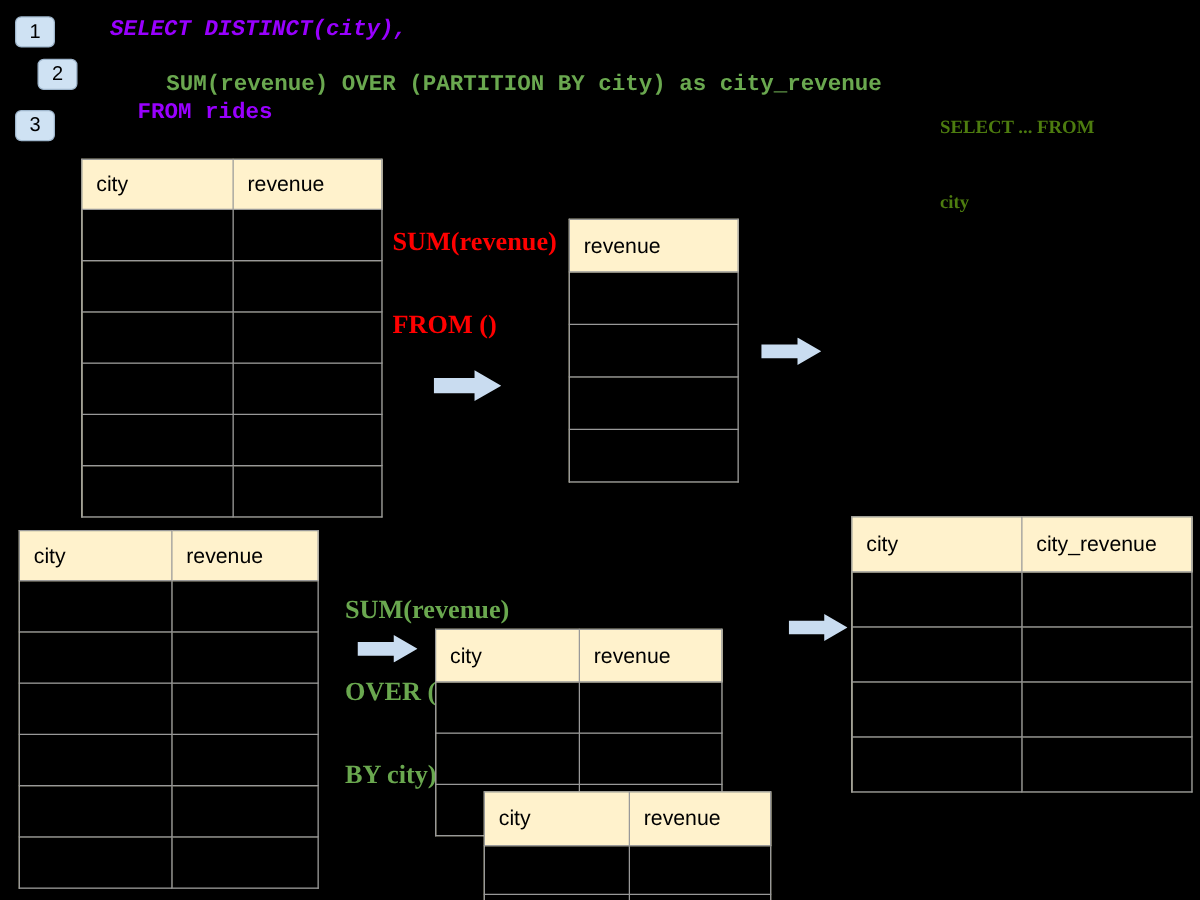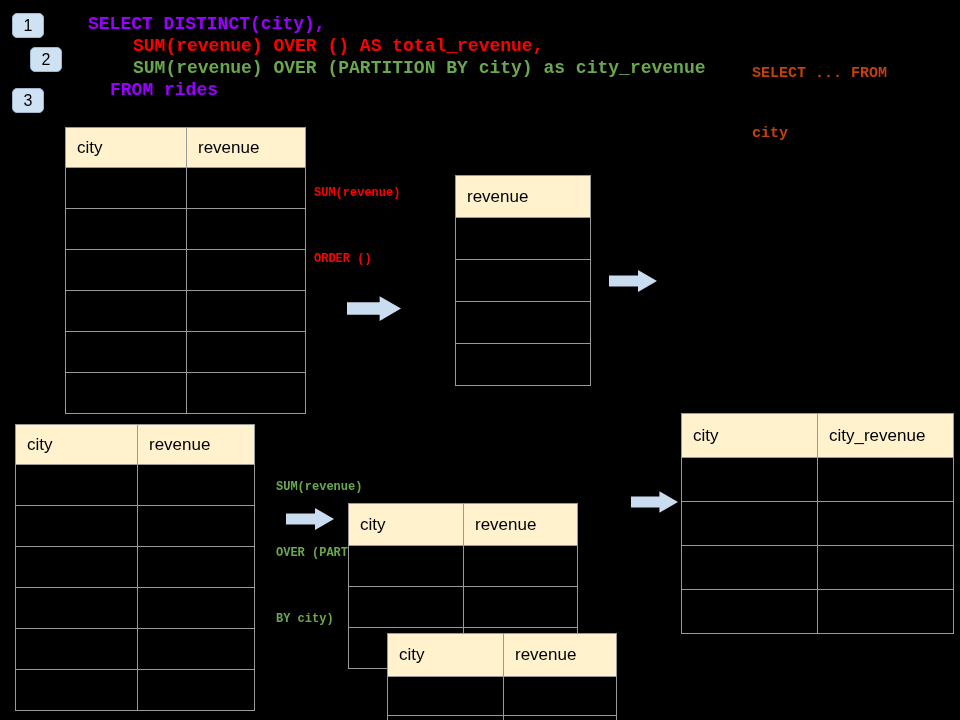--- a/index.html
+++ b/index.html
@@ -16,27 +16,27 @@
   }
   
   .codeline{
     position:absolute;font-family:"Liberation Mono","DejaVu Sans Mono",monospace;
     font-weight:bold;font-size:18px;white-space:pre;line-height:22px;
   }
   .c-purple{color:#9900ff;}
   .c-red{color:#ff0000;}
   .c-green{color:#6aa84f;}
   .note{
-    position:absolute;left:752px;top:24px;
-    font-family:Liberation Mono, monospace;
-    font-weight:bold;font-size:15px;line-height:20px;color:#c2410c;white-space:pre;
+    position:absolute;left:752px;top:52px;
+    font-family:Liberation Serif, serif;
+    font-weight:bold;font-size:15px;line-height:20px;color:#4d7c0f;white-space:pre;
   }
   .ann{
-    position:absolute;font-family:Liberation Mono, monospace;
-    font-weight:bold;font-size:12px;line-height:22px;white-space:pre;
+    position:absolute;font-family:Liberation Serif, serif;
+    font-weight:bold;font-size:21px;line-height:22px;white-space:pre;
   }
   #ann-total{left:314px;top:138px;color:#ff0000;}
   #ann-part{left:276px;top:432px;color:#6aa84f;}
   
   table.dtable{
     position:absolute;border-collapse:collapse;table-layout:fixed;
     background:#fef9c3;
   }
   .dtable th{
     background:#fff2cc;border:1px solid #999999;color:#000;
@@ -71,33 +71,32 @@
   <div class="badge" style="left:12px;top:13px;">
     <span>1</span>
   </div>
   <div class="badge" style="left:30px;top:47px;">
     <span>2</span>
   </div>
   <div class="badge" style="left:12px;top:88px;">
     <span>3</span>
   </div>
 
-  <div class="codeline c-purple" style="left:88px;top:13px;">SELECT DISTINCT(city),</div>
-  <div class="codeline c-red" style="left:133px;top:35px;">SUM(revenue) OVER () AS total_revenue,</div>
+  <div class="codeline c-purple" style="left:88px;top:13px;font-style:italic;">SELECT DISTINCT(city),</div>
   <div class="codeline c-green" style="left:133px;top:57px;">SUM(revenue) OVER (PARTITION BY city) as city_revenue</div>
   <div class="codeline c-purple" style="left:110px;top:79px;text-align:right;">FROM rides</div>
 
   <div class="note">
     <div>SELECT ... FROM</div>
     <div>city</div>
   </div>
 
   <div class="ann" id="ann-total">
     <div>SUM(revenue)</div>
-    <div>ORDER ()</div>
+    <div>FROM ()</div>
   </div>
 
   <div class="ann" id="ann-part">
     <div>SUM(revenue)</div>
     <div>OVER (PARTITION</div>
     <div>BY city)</div>
   </div>
 
   <table class="dtable" id="t1">
     <colgroup>

